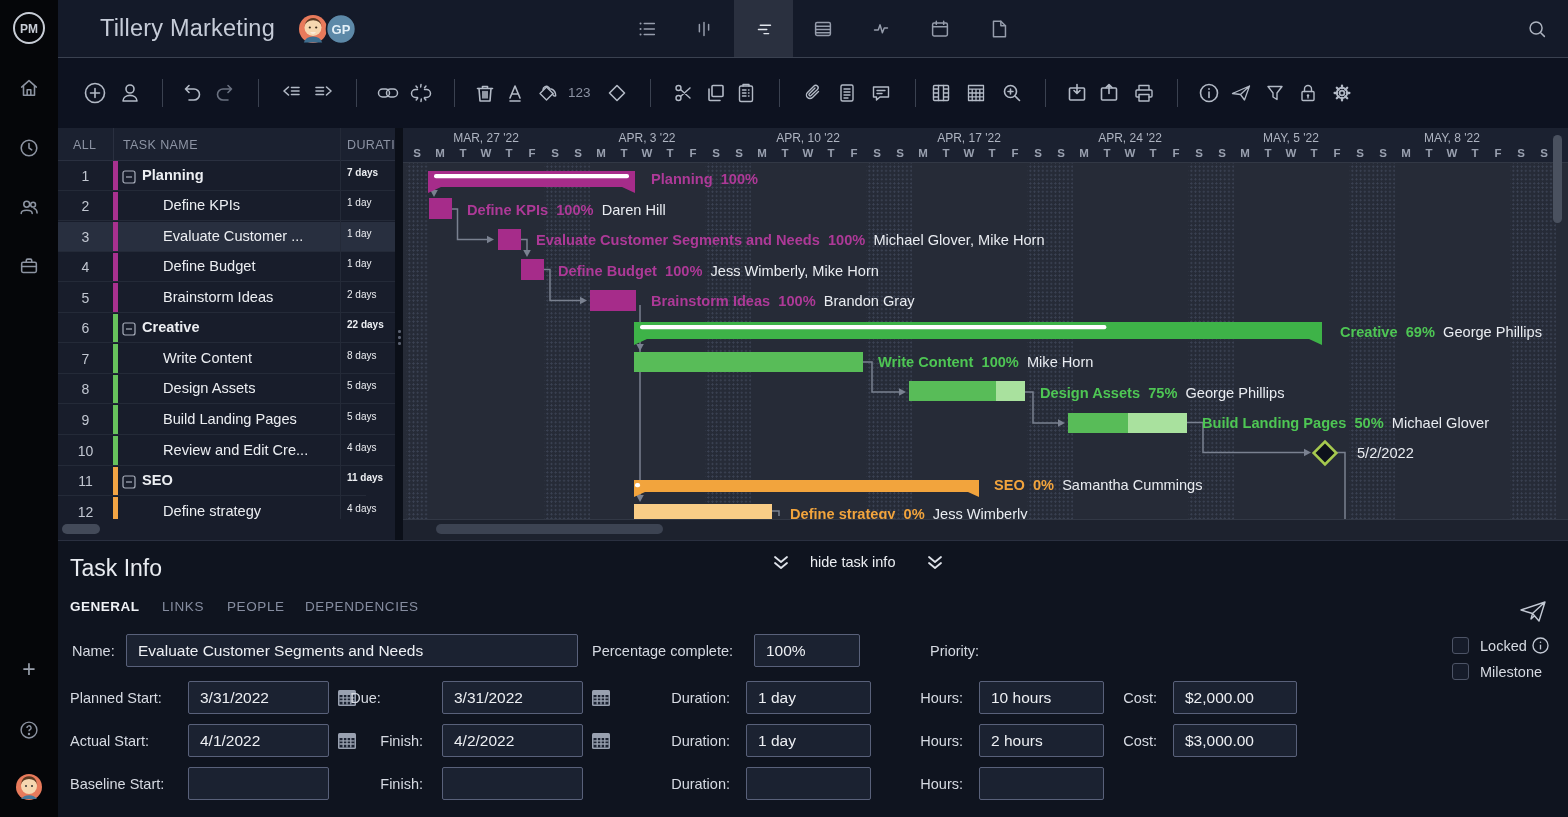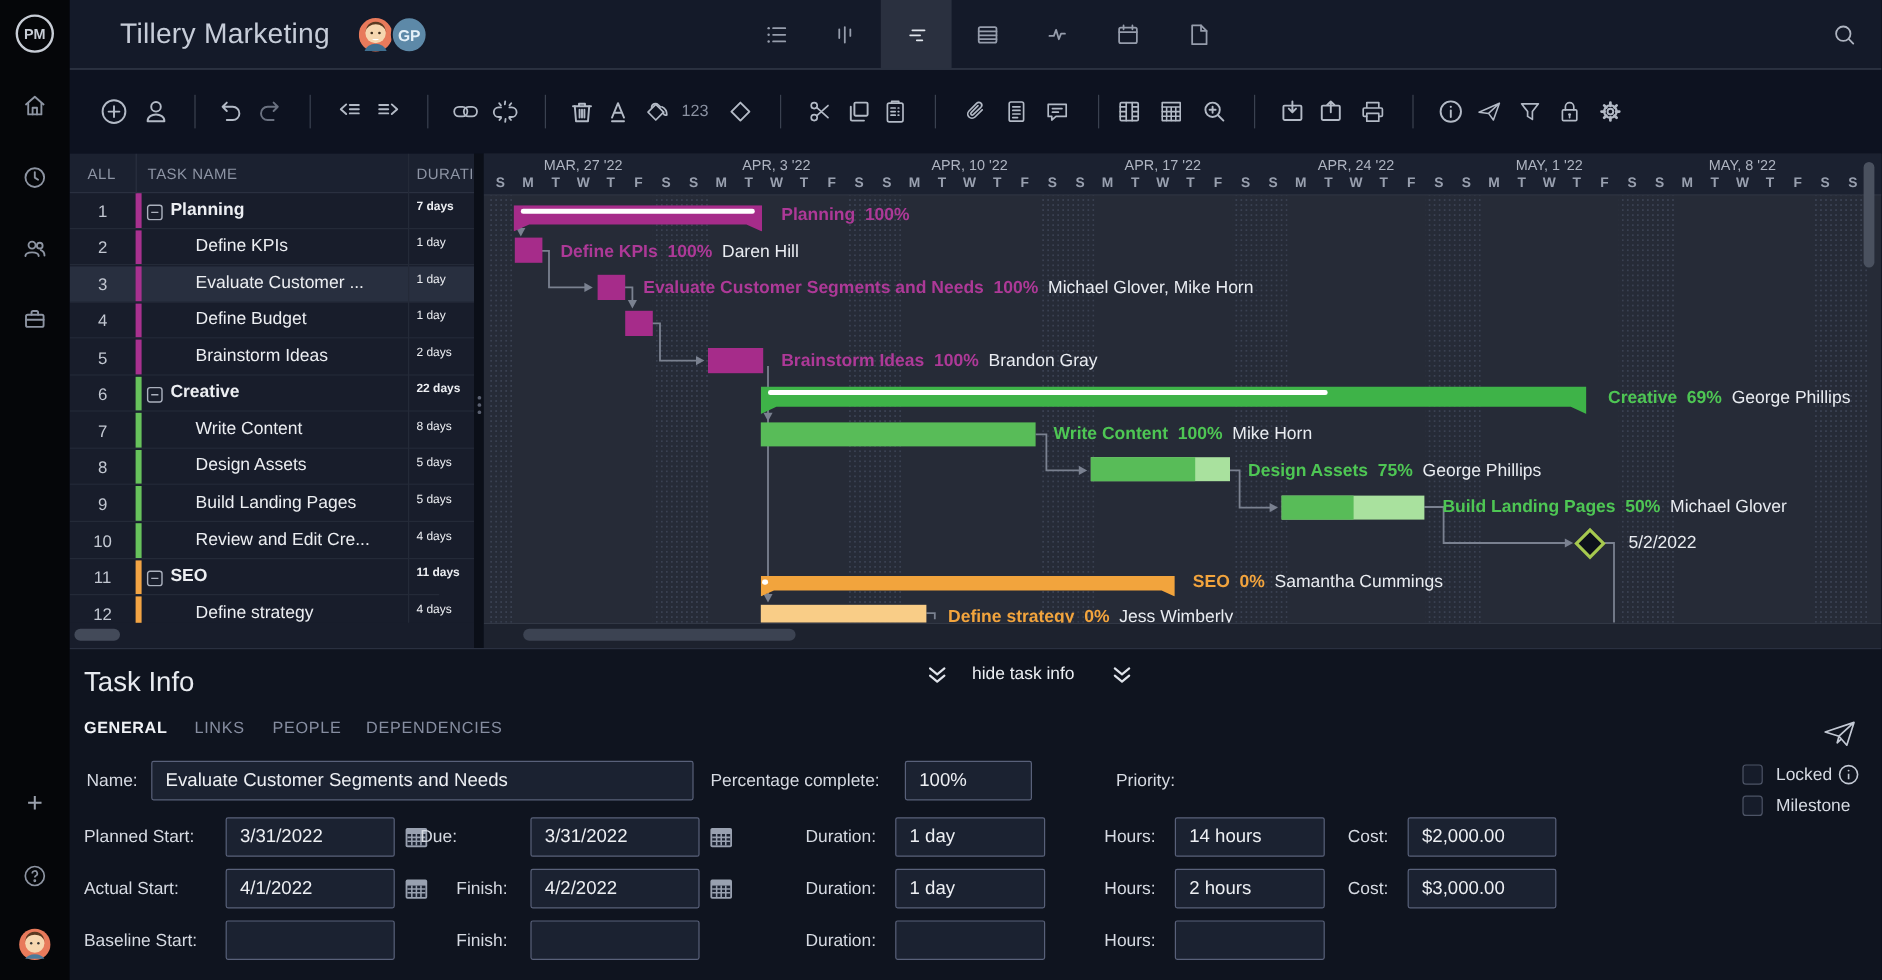--- a/index.html
+++ b/index.html
@@ -341,21 +341,21 @@
 <div class="a wkend" style="left:462.5px;top:35px;width:46px;height:356px"></div>
 <div class="a wkend" style="left:623.5px;top:35px;width:46px;height:356px"></div>
 <div class="a wkend" style="left:784.5px;top:35px;width:46px;height:356px"></div>
 <div class="a wkend" style="left:945.5px;top:35px;width:46px;height:356px"></div>
 <div class="a wkend" style="left:1106.5px;top:35px;width:46px;height:356px"></div>
 <div class="a weeklab" style="left:83.0px;top:3px">MAR, 27 '22</div>
 <div class="a weeklab" style="left:244.0px;top:3px">APR, 3 '22</div>
 <div class="a weeklab" style="left:405.0px;top:3px">APR, 10 '22</div>
 <div class="a weeklab" style="left:566.0px;top:3px">APR, 17 '22</div>
 <div class="a weeklab" style="left:727.0px;top:3px">APR, 24 '22</div>
-<div class="a weeklab" style="left:888.0px;top:3px">MAY, 1 '22</div>
+<div class="a weeklab" style="left:888.0px;top:3px">MAY, 5 '22</div>
 <div class="a weeklab" style="left:1049.0px;top:3px">MAY, 8 '22</div>
 <div class="a daylab" style="left:14.0px;top:19px">S</div>
 <div class="a daylab" style="left:37.0px;top:19px">M</div>
 <div class="a daylab" style="left:60.0px;top:19px">T</div>
 <div class="a daylab" style="left:83.0px;top:19px">W</div>
 <div class="a daylab" style="left:106.0px;top:19px">T</div>
 <div class="a daylab" style="left:129.0px;top:19px">F</div>
 <div class="a daylab" style="left:152.0px;top:19px">S</div>
 <div class="a daylab" style="left:175.0px;top:19px">S</div>
 <div class="a daylab" style="left:198.0px;top:19px">M</div>
@@ -444,20 +444,21 @@
 <div class="a" style="left:665.0px;top:285.0px;width:119.0px;height:20.0px;background:#a9e19e">
       <div style="position:absolute;left:0;top:0;height:100%;width:50.0%;background:#58bc58"></div>
     </div>
 <div class="a" style="left:231.0px;top:376.0px;width:138.0px;height:15.0px;background:#f9cd87"></div>
 <svg class="a" style="left:907.0px;top:309.5px" width="30" height="30" viewBox="0 0 30 30">
       <rect x="7" y="7" width="16" height="16" fill="#0d111b" stroke="#a6c94f" stroke-width="2.6" transform="rotate(45 15 15)"></rect>
     </svg>
 <div class="a glabel" style="left:248.0px;top:50.5px"><span style="color:#ad3997;font-weight:bold">Planning&nbsp;&nbsp;</span><span style="color:#ad3997;font-weight:bold">100%</span></div>
 <div class="a glabel" style="left:64.0px;top:81.5px"><span style="color:#ad3997;font-weight:bold">Define KPIs&nbsp;&nbsp;</span><span style="color:#ad3997;font-weight:bold">100%</span><span style="color:#e9ecf1;font-weight:normal">&nbsp;&nbsp;Daren Hill</span></div>
 <div class="a glabel" style="left:133.0px;top:112.0px"><span style="color:#ad3997;font-weight:bold">Evaluate Customer Segments and Needs&nbsp;&nbsp;</span><span style="color:#ad3997;font-weight:bold">100%</span><span style="color:#e9ecf1;font-weight:normal">&nbsp;&nbsp;Michael Glover, Mike Horn</span></div>
+<div class="a glabel" style="left:155.0px;top:142.5px"><span style="color:#ad3997;font-weight:bold">Define Budget&nbsp;&nbsp;</span><span style="color:#ad3997;font-weight:bold">100%</span><span style="color:#e9ecf1;font-weight:normal">&nbsp;&nbsp;Jess Wimberly, Mike Horn</span></div>
 <div class="a glabel" style="left:248.0px;top:173.0px"><span style="color:#ad3997;font-weight:bold">Brainstorm Ideas&nbsp;&nbsp;</span><span style="color:#ad3997;font-weight:bold">100%</span><span style="color:#e9ecf1;font-weight:normal">&nbsp;&nbsp;Brandon Gray</span></div>
 <div class="a glabel" style="left:937.0px;top:203.5px"><span style="color:#4ec654;font-weight:bold">Creative&nbsp;&nbsp;</span><span style="color:#4ec654;font-weight:bold">69%</span><span style="color:#e9ecf1;font-weight:normal">&nbsp;&nbsp;George Phillips</span></div>
 <div class="a glabel" style="left:475.0px;top:234.0px"><span style="color:#4ec654;font-weight:bold">Write Content&nbsp;&nbsp;</span><span style="color:#4ec654;font-weight:bold">100%</span><span style="color:#e9ecf1;font-weight:normal">&nbsp;&nbsp;Mike Horn</span></div>
 <div class="a glabel" style="left:637.0px;top:264.5px"><span style="color:#4ec654;font-weight:bold">Design Assets&nbsp;&nbsp;</span><span style="color:#4ec654;font-weight:bold">75%</span><span style="color:#e9ecf1;font-weight:normal">&nbsp;&nbsp;George Phillips</span></div>
 <div class="a glabel" style="left:799.0px;top:295.0px"><span style="color:#4ec654;font-weight:bold">Build Landing Pages&nbsp;&nbsp;</span><span style="color:#4ec654;font-weight:bold">50%</span><span style="color:#e9ecf1;font-weight:normal">&nbsp;&nbsp;Michael Glover</span></div>
 <div class="a glabel" style="left:954.0px;top:325.0px"><span style="color:#e9ecf1;font-weight:normal">5/2/2022</span></div>
 <div class="a glabel" style="left:591.0px;top:356.5px"><span style="color:#f2a43d;font-weight:bold">SEO&nbsp;&nbsp;</span><span style="color:#f2a43d;font-weight:bold">0%</span><span style="color:#e9ecf1;font-weight:normal">&nbsp;&nbsp;Samantha Cummings</span></div>
 <div class="a glabel" style="left:387.0px;top:386.0px"><span style="color:#f2a43d;font-weight:bold">Define strategy&nbsp;&nbsp;</span><span style="color:#f2a43d;font-weight:bold">0%</span><span style="color:#e9ecf1;font-weight:normal">&nbsp;&nbsp;Jess Wimberly</span></div>
 <div class="a" style="left:0;top:391px;width:1165px;height:21px;background:#1d222e;border-top:1px solid #323845"></div>
 <div class="a" style="left:33px;top:396px;width:227px;height:10px;border-radius:5px;background:#3c4352"></div>
@@ -509,21 +510,21 @@
 <div class="a" style="left:532px;top:146px"><svg width="22" height="22" viewBox="0 0 22 22">
         <rect x="2" y="3" width="18" height="16" rx="1.5" fill="#99a1b0"></rect>
         <rect x="3.5" y="8" width="15" height="9.5" fill="#1b2231"></rect>
         <g stroke="#99a1b0" stroke-width="1.3">
           <path d="M3.5 10.8 H18.5 M3.5 14 H18.5 M7.2 8 V17.5 M11 8 V17.5 M14.8 8 V17.5"></path>
         </g>
       </svg></div>
 <div class="a lbl" style="left:530px;top:149px;width:142px;text-align:right">Duration:</div>
 <div class="a inp" style="left:688px;top:140px;width:125px;height:33px">1 day</div>
 <div class="a lbl" style="left:790px;top:149px;width:115px;text-align:right">Hours:</div>
-<div class="a inp" style="left:921px;top:140px;width:125px;height:33px">14 hours</div>
+<div class="a inp" style="left:921px;top:140px;width:125px;height:33px">10 hours</div>
 <div class="a lbl" style="left:981px;top:149px;width:118px;text-align:right">Cost:</div>
 <div class="a inp" style="left:1115px;top:140px;width:124px;height:33px">$2,000.00</div>
 <div class="a lbl" style="left:12px;top:192px">Actual Start:</div>
 <div class="a inp" style="left:130px;top:183px;width:141px;height:33px">4/1/2022</div>
 <div class="a" style="left:278px;top:189px"><svg width="22" height="22" viewBox="0 0 22 22">
         <rect x="2" y="3" width="18" height="16" rx="1.5" fill="#99a1b0"></rect>
         <rect x="3.5" y="8" width="15" height="9.5" fill="#1b2231"></rect>
         <g stroke="#99a1b0" stroke-width="1.3">
           <path d="M3.5 10.8 H18.5 M3.5 14 H18.5 M7.2 8 V17.5 M11 8 V17.5 M14.8 8 V17.5"></path>
         </g>

